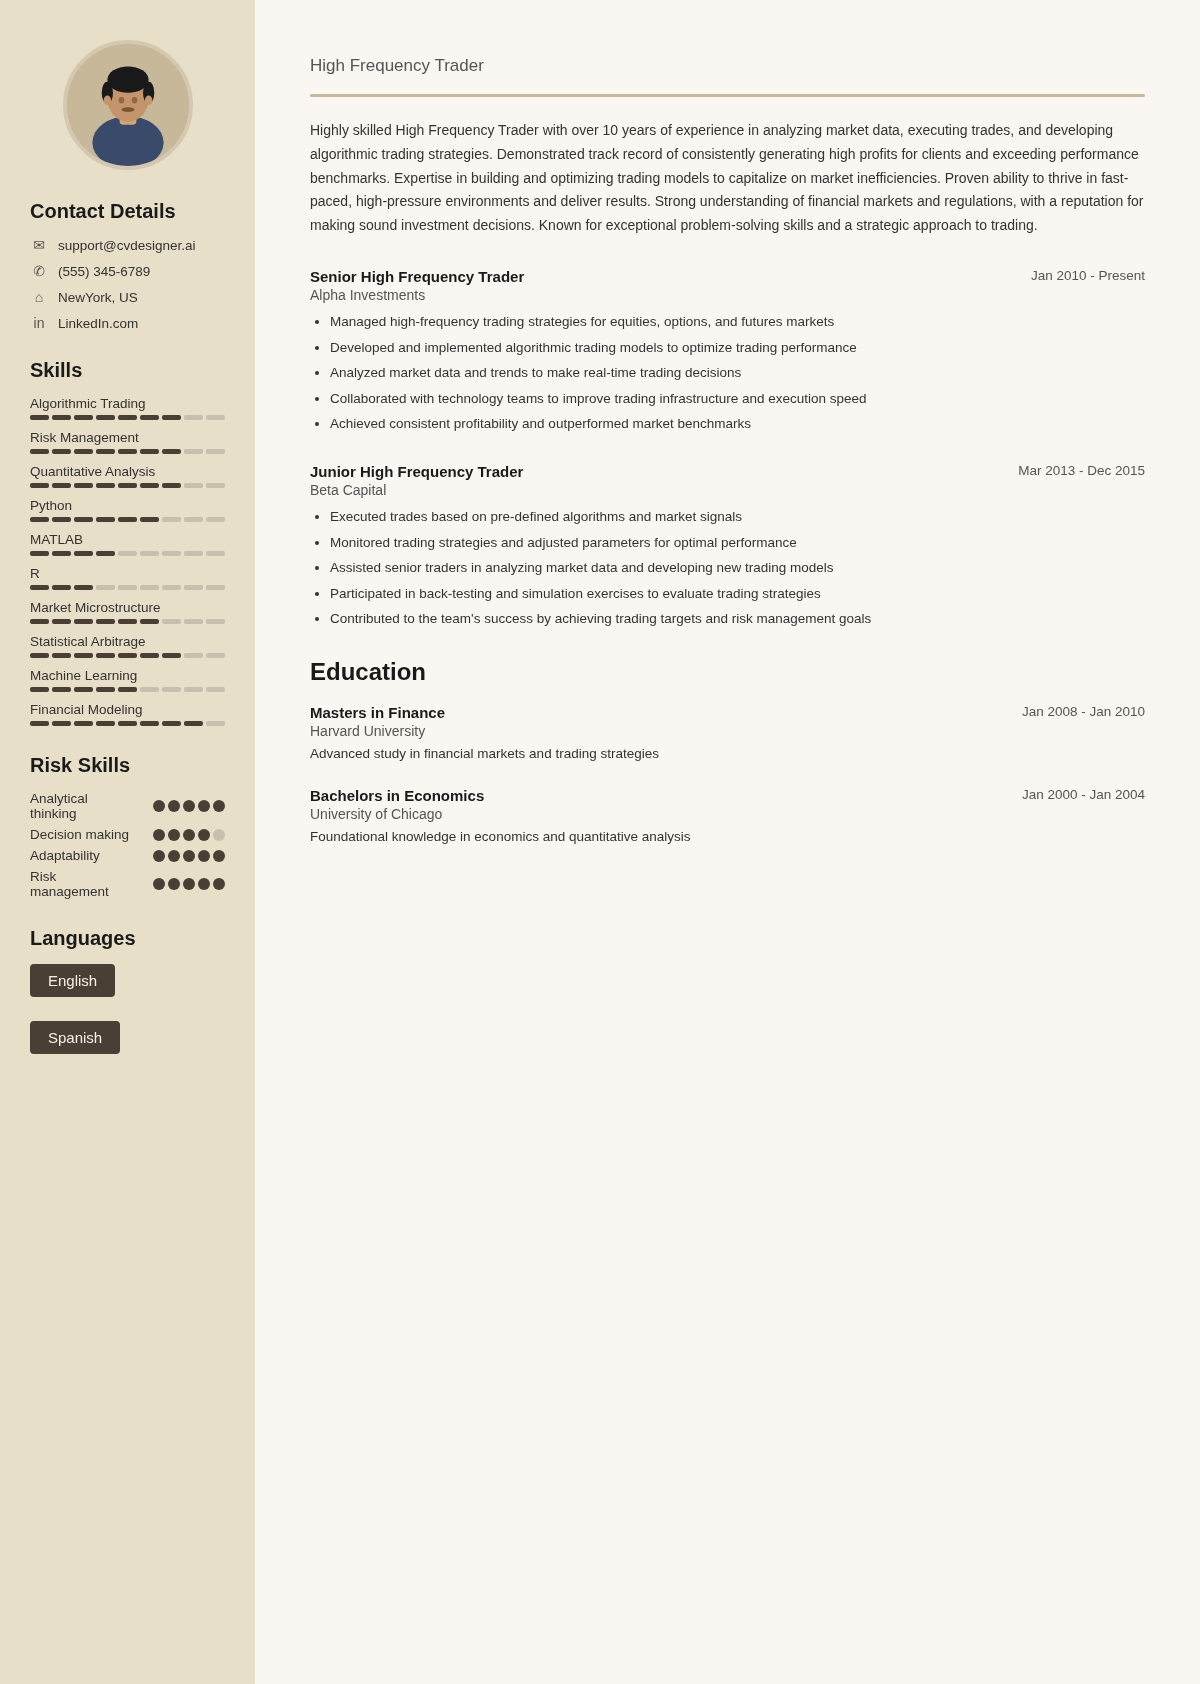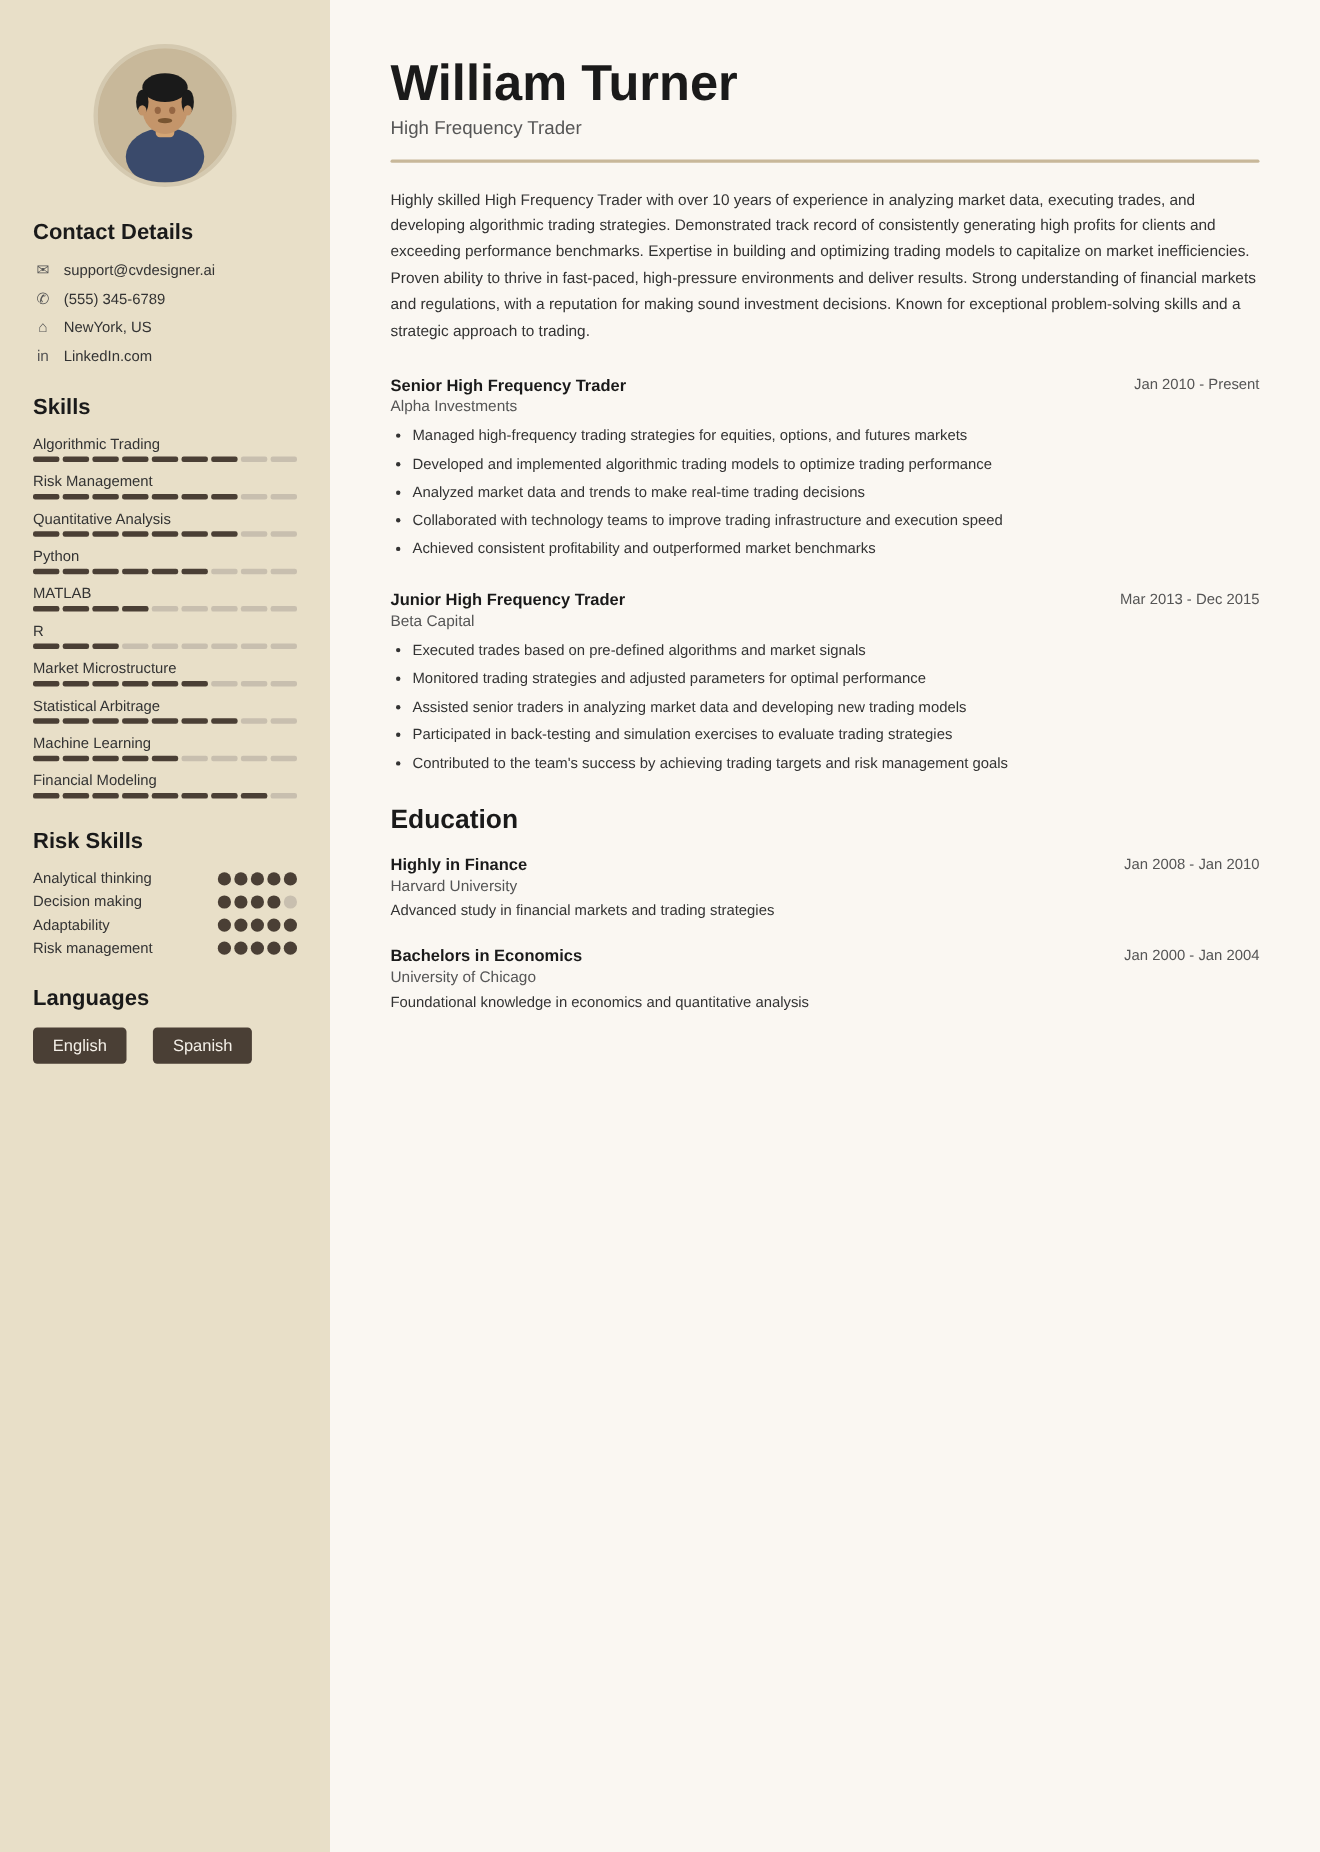--- a/index.html
+++ b/index.html
@@ -4,21 +4,21 @@
   <style>
     * { margin: 0; padding: 0; box-sizing: border-box; }
     body {
       font-family: Arial, sans-serif;
       background: #f5f0e8;
       width: 1200px;
       min-height: 1684px;
       display: flex;
     }
     .sidebar {
-      width: 300px;
+      width: 255px;
       background: #e8dfc8;
       padding: 40px 30px;
       flex-shrink: 0;
     }
     .avatar-container {
       display: flex;
       justify-content: center;
       margin-bottom: 30px;
     }
     .avatar {
@@ -426,21 +426,20 @@
   <div class="lang-badges" id="lang-badges">
       <div class="lang-badge">English</div>
       <div class="lang-badge">Spanish</div>
     </div>
 
 </div>
 
 <div class="main">
 
   <div class="name-section">
-    <div class="name">William Turner</div>
     <div class="job-title">High Frequency Trader</div>
   </div>
 
   <div class="divider"></div>
 
   <div class="summary-text">Highly skilled High Frequency Trader with over 10 years of experience in analyzing market data, executing trades, and developing algorithmic trading strategies. Demonstrated track record of consistently generating high profits for clients and exceeding performance benchmarks. Expertise in building and optimizing trading models to capitalize on market inefficiencies. Proven ability to thrive in fast-paced, high-pressure environments and deliver results. Strong understanding of financial markets and regulations, with a reputation for making sound investment decisions. Known for exceptional problem-solving skills and a strategic approach to trading.</div>
 
 
   <div id="jobs-container">
       <div class="job-block">
@@ -471,21 +470,21 @@
           <li>Contributed to the team's success by achieving trading targets and risk management goals</li>
         </ul>
       </div>
     </div>
 
   <div class="main-section-title">Education</div>
 
   <div id="edu-container">
       <div class="edu-block">
         <div class="edu-header">
-          <div class="edu-degree">Highly in Finance</div>
+          <div class="edu-degree">Masters in Finance</div>
           <div class="edu-date">Jan 2008 - Jan 2010</div>
         </div>
         <div class="edu-school">Harvard University</div>
         <div class="edu-desc">Advanced study in financial markets and trading strategies</div>
       </div>
       <div class="edu-block">
         <div class="edu-header">
           <div class="edu-degree">Bachelors in Economics</div>
           <div class="edu-date">Jan 2000 - Jan 2004</div>
         </div>

